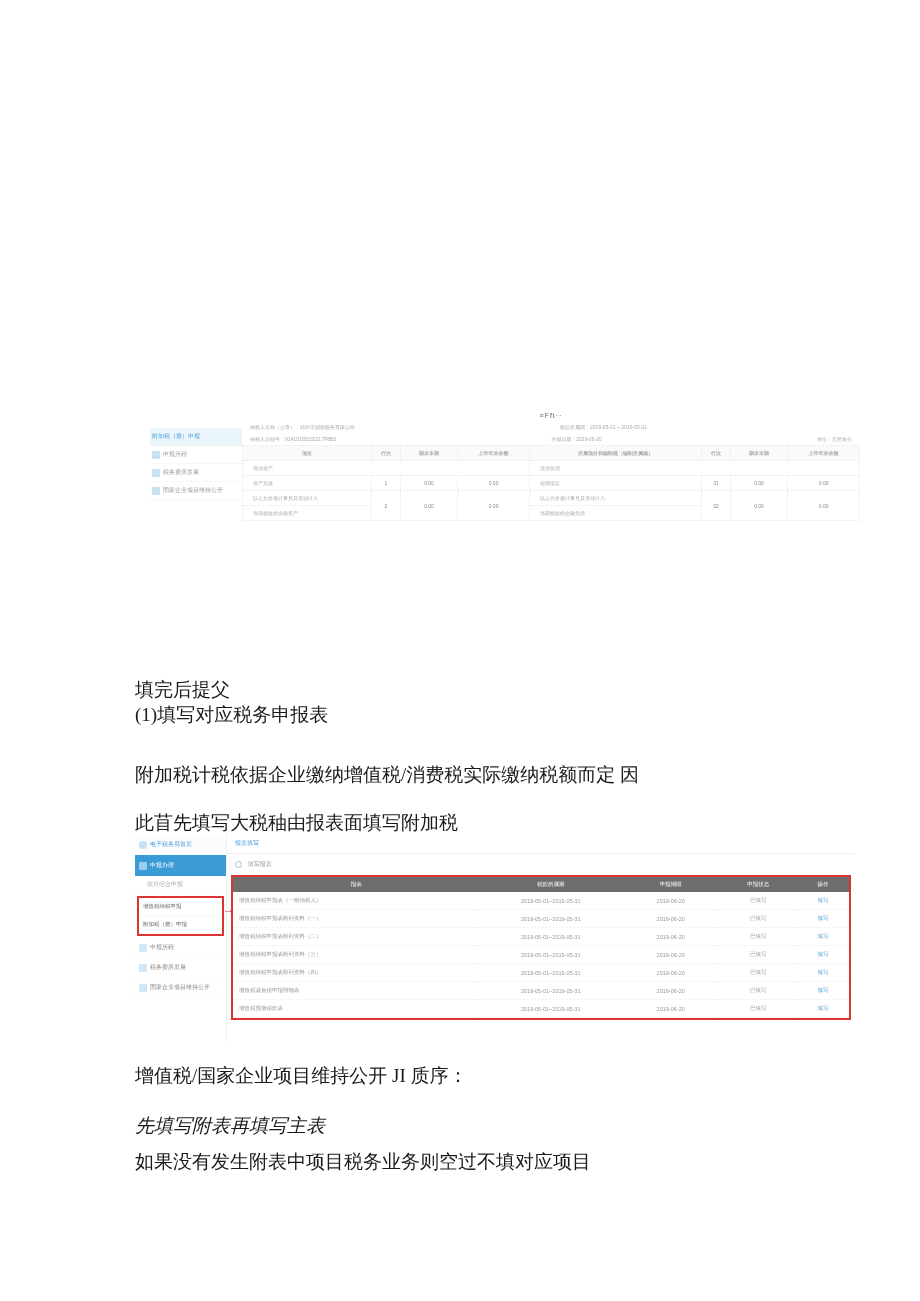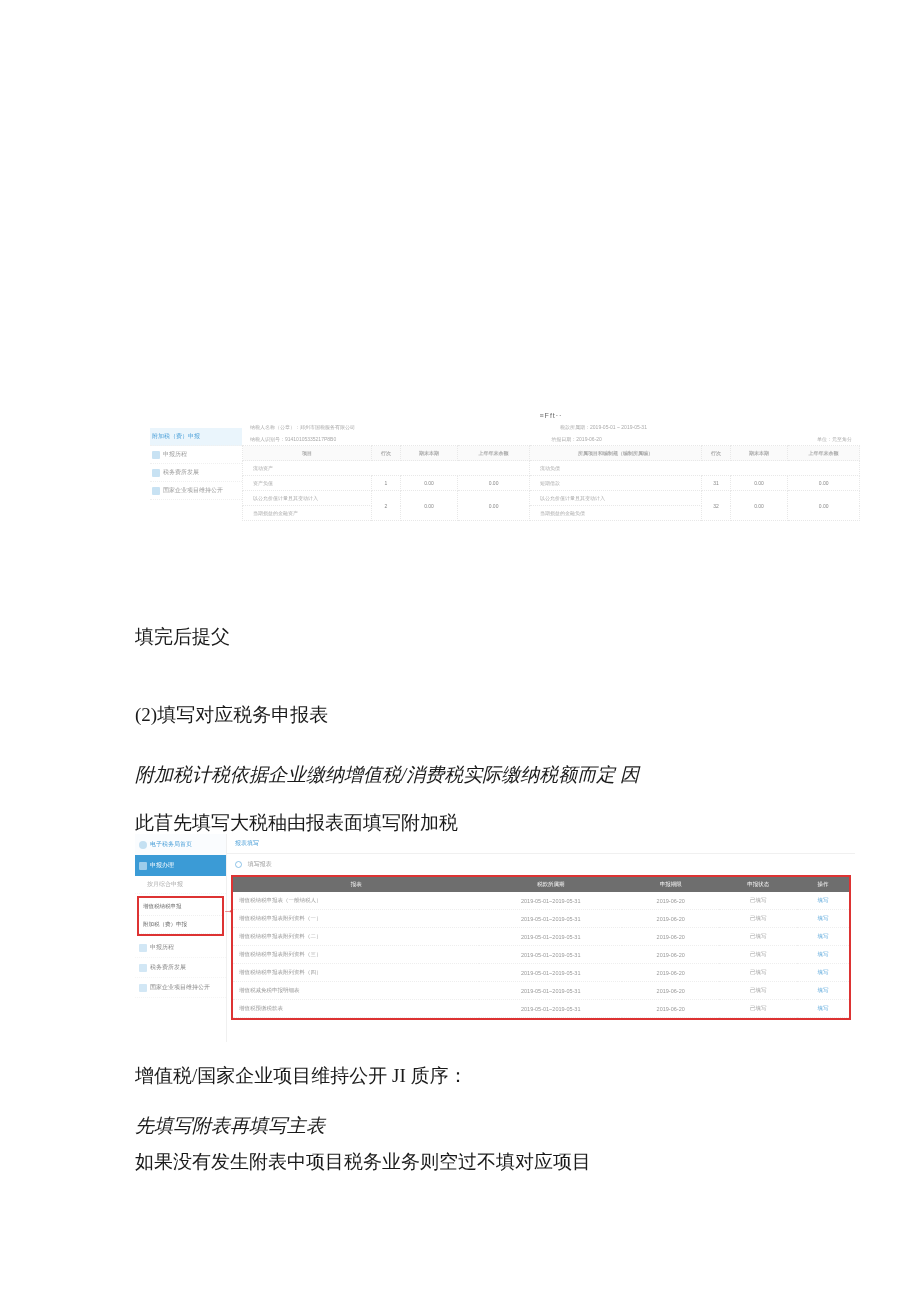--- a/index.html
+++ b/index.html
@@ -81,23 +81,23 @@
 
     
     .body-text {
       position: absolute;
       left: 135px;
       font-size: 19px;
       line-height: 2.2;
       color: #1a1a1a;
       font-family: "SimSun", serif;
     }
-    .p1 { top: 618px; font-family: Liberation Mono, monospace; }
+    .p1 { top: 669px; }
     .p2 { top: 694px; }
-    .p3 { top: 754px; width: 660px; font-style: italic; }
+    .p3 { top: 754px; width: 660px; }
     .p4 { top: 802px; width: 660px; }
 
     
     .screenshot2 {
       position: absolute;
       top: 834px;
       left: 135px;
       width: 720px;
       height: 208px;
       display: flex;
@@ -295,21 +295,21 @@
           <tr>
             <td class="left">当期损益的金融资产</td>
             <td class="left">当期损益的金融负债</td>
           </tr>
         </tbody>
       </table>
     </div>
   </div>
 
   <div class="body-text p1">填完后提父</div>
-  <div class="body-text p2">(2)填写对应税务申报表</div>
+  <div class="body-text p2">(1)填写对应税务申报表</div>
   <div class="body-text p3">附加税计税依据企业缴纳增值税/消费税实际缴纳税额而定  因</div>
   <div class="body-text p4">此苜先填写大税秞由报表面填写附加税</div>
 
   <div class="screenshot2">
     <div class="sidebar2">
       <div class="topitem">
         <span class="icon"></span>
         <span>电子税务局首页</span>
       </div>
       <div class="active2">

